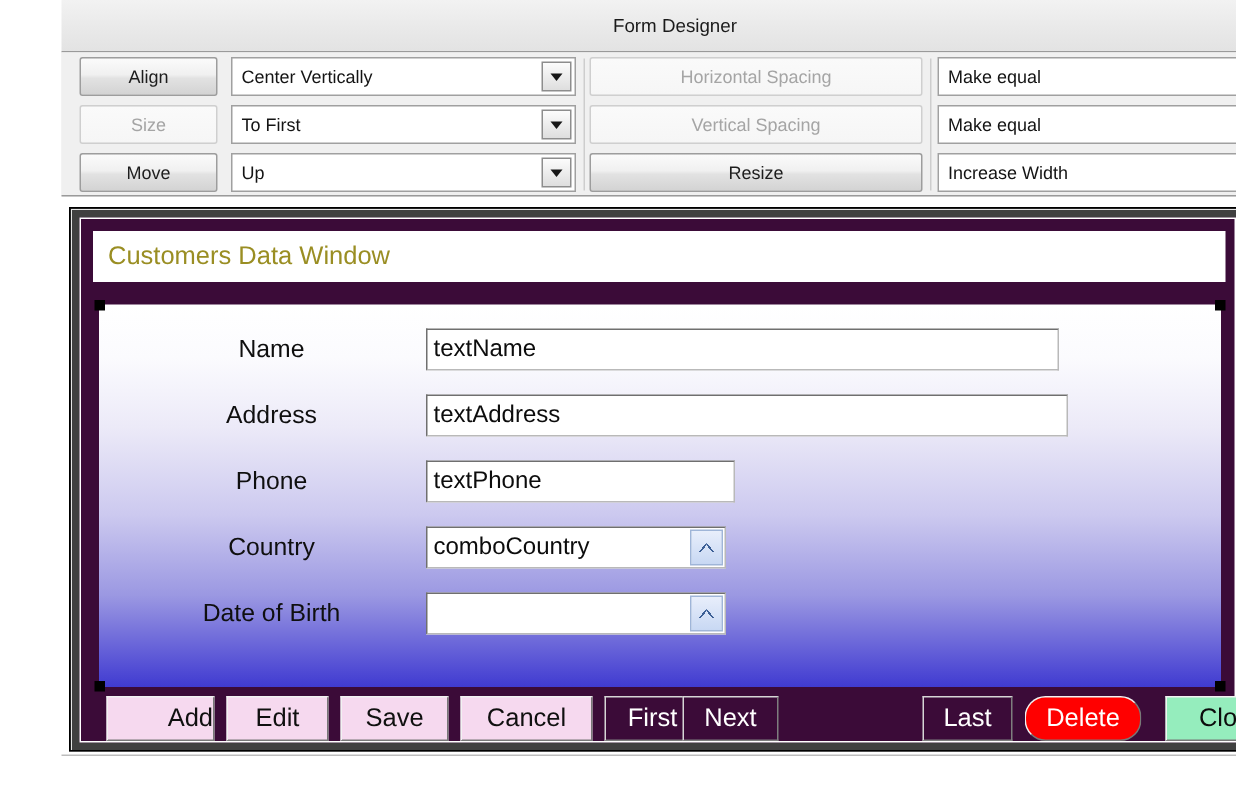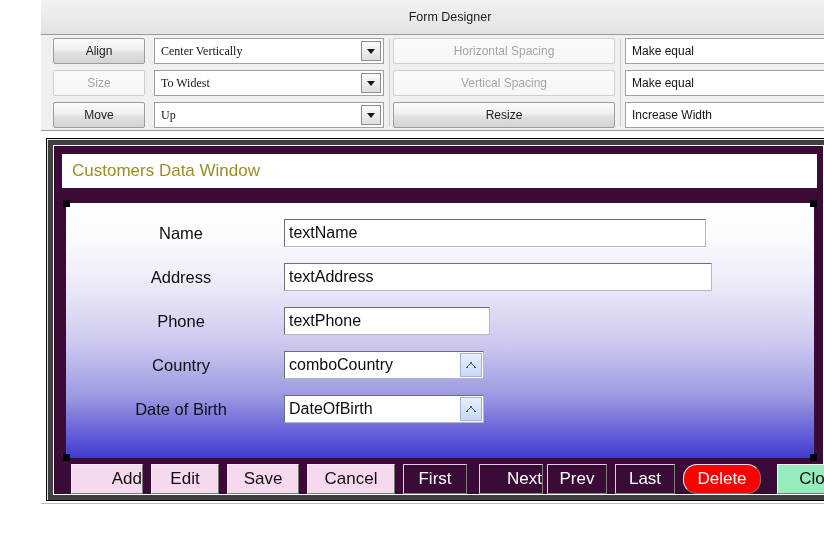--- a/index.html
+++ b/index.html
@@ -87,21 +87,21 @@
   .tb-btn.left  { left: 12px;  width: 92px; }
   .tb-btn.mid   { left: 352px; width: 222px; }
 
   
   .tb-combo {
     position: absolute;
     height: 26px;
     background: #ffffff;
     border: 1px solid #a0a0a0;
   }
-  .tb-combo.c-left  { left: 113px; width: 230px; font-family: Liberation Serif, serif; }
+  .tb-combo.c-left  { left: 113px; width: 230px; }
   .tb-combo.c-right { left: 584px; width: 230px; padding-left: 11px; }
   .tb-combo-text {
     position: absolute;
     left: 6px; top: 0;
     right: 26px;
     height: 24px;
     line-height: 24px;
     font-size: 12px;
     color: #141414;
     white-space: nowrap;
@@ -311,21 +311,21 @@
         <div class="tb-combo c-right">
           <div class="tb-combo-text">Make equal</div>
           <div class="tb-combo-arrow"></div>
         </div>
       </div>
 
       <div class="tb-row r1">
         <div class="tb-btn left disabled">Size</div>
 
         <div class="tb-combo c-left">
-          <div class="tb-combo-text">To Widest</div>
+          <div class="tb-combo-text">To First</div>
           <div class="tb-combo-arrow"></div>
         </div>
 
         <div class="tb-btn mid disabled">Vertical Spacing</div>
 
         <div class="tb-combo c-right">
           <div class="tb-combo-text">Make equal</div>
           <div class="tb-combo-arrow"></div>
         </div>
       </div>
@@ -390,34 +390,32 @@
             <div class="field-label">Country</div>
             <div class="field-input" style="width:200px;">
               <div class="field-input-text">comboCountry</div>
               <div class="field-combo-arrow"></div>
             </div>
           </div>
 
           <div class="field-row" style="top:192px;">
             <div class="field-label">Date of Birth</div>
             <div class="field-input" style="width:200px;">
-              <div class="field-input-text">DateOfBirth</div>
               <div class="field-combo-arrow"></div>
             </div>
           </div>
         </div>
 
         <div id="form-buttons">
           <div class="fbtn pink" style="left:17px;  width:72px;text-align:right;">Add</div>
           <div class="fbtn pink" style="left:97px;  width:68px;">Edit</div>
           <div class="fbtn pink" style="left:173px; width:72px;">Save</div>
           <div class="fbtn pink" style="left:253px; width:88px;">Cancel</div>
           <div class="fbtn nav" style="left:349px; width:64px;">First</div>
-          <div class="fbtn nav" style="left:425px; width:64px;text-align:right;">Next</div>
-          <div class="fbtn nav" style="left:493px; width:60px;">Prev</div>
+          <div class="fbtn nav" style="left:401px; width:64px;">Next</div>
           <div class="fbtn nav" style="left:561px; width:60px;text-align:center;">Last</div>
           <div class="fbtn danger" style="left:629px; width:78px;border-radius:14px;">Delete</div>
           <div class="fbtn close" style="left:723px; width:88px;">Close</div>
         </div>
 
       </div>
     </div>
 
     <div id="canvas-blank"></div>
   </div>

